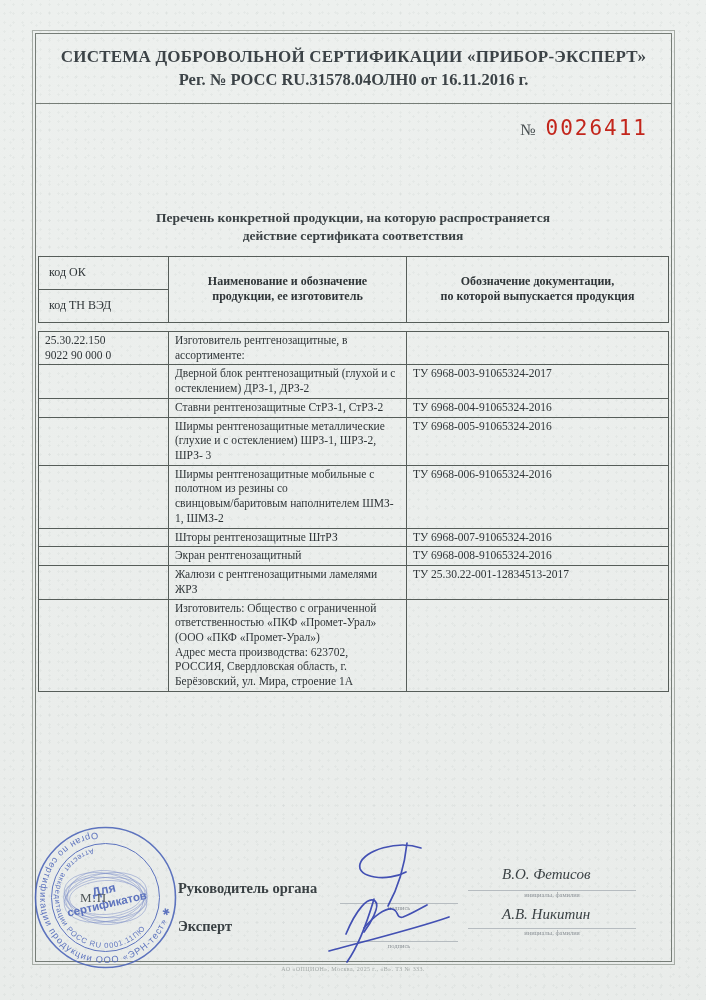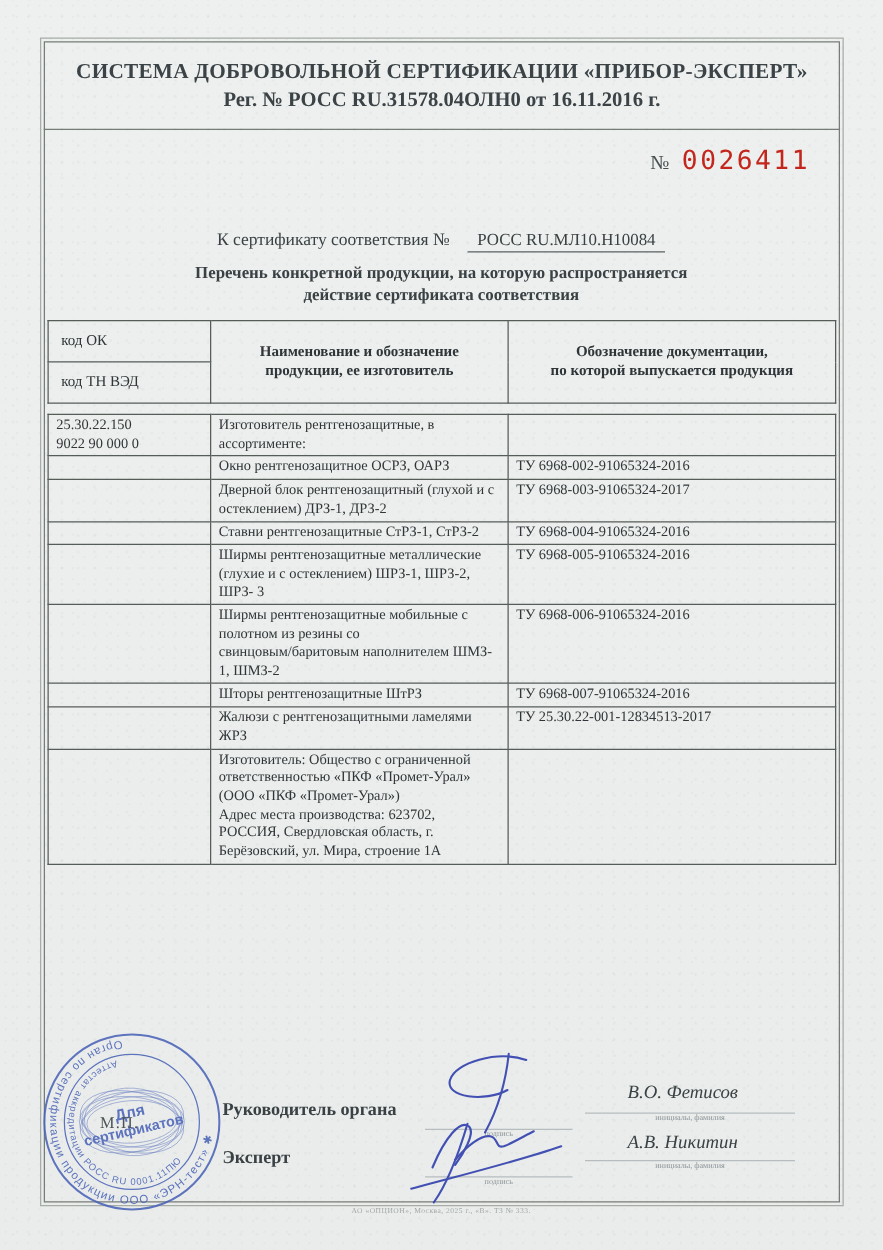--- a/index.html
+++ b/index.html
@@ -84,23 +84,20 @@
   <div class="head-band">
     <div class="head-line1">СИСТЕМА ДОБРОВОЛЬНОЙ СЕРТИФИКАЦИИ «ПРИБОР-ЭКСПЕРТ»</div>
     <div class="head-line2">Рег. № РОСС RU.31578.04ОЛН0 от 16.11.2016 г.</div>
   </div>
 
   <div class="form-number">
     <span class="num-sign">№</span><span class="num-digits">0026411</span>
   </div>
 
 
-  <div class="cert-line">
-    <span>К сертификату соответствия №</span><span class="cert-num">РОСС RU.МЛ10.Н10084</span>
-  </div>
 
   <div class="subtitle">
     <div>Перечень конкретной продукции,  на которую распространяется</div>
     <div>действие сертификата соответствия</div>
   </div>
 
   <div class="tables">
     <table class="hdr-table">
       <colgroup>
           <col class="col-code">
@@ -131,25 +128,20 @@
 
       <tr>
           <td class="pre">25.30.22.150
 9022 90 000 0</td>
           <td class="pre">Изготовитель рентгенозащитные, в
 ассортименте:</td>
           <td></td>
         </tr>
           <tr>
           <td class="pre"></td>
-          <td class="pre">Окно рентгенозащитное ОСРЗ, ОАРЗ</td>
-          <td>ТУ 6968-002-91065324-2016</td>
-        </tr>
-          <tr>
-          <td class="pre"></td>
           <td class="pre">Дверной блок рентгенозащитный (глухой и с
 остеклением) ДРЗ-1, ДРЗ-2</td>
           <td>ТУ 6968-003-91065324-2017</td>
         </tr>
           <tr>
           <td class="pre"></td>
           <td class="pre">Ставни рентгенозащитные СтРЗ-1, СтРЗ-2</td>
           <td>ТУ 6968-004-91065324-2016</td>
         </tr>
           <tr>
@@ -164,20 +156,25 @@
           <td class="pre">Ширмы рентгенозащитные мобильные с
 полотном из резины со
 свинцовым/баритовым наполнителем ШМЗ-
 1, ШМЗ-2</td>
           <td>ТУ 6968-006-91065324-2016</td>
         </tr>
           <tr>
           <td class="pre"></td>
           <td class="pre">Шторы рентгенозащитные ШтРЗ</td>
           <td>ТУ 6968-007-91065324-2016</td>
+        </tr>
+          <tr>
+          <td class="pre"></td>
+          <td class="pre">Экран рентгенозащитный</td>
+          <td>ТУ 6968-008-91065324-2016</td>
         </tr>
           <tr>
           <td class="pre"></td>
           <td class="pre">Жалюзи с рентгенозащитными ламелями
 ЖРЗ</td>
           <td>ТУ 25.30.22-001-12834513-2017</td>
         </tr>
           <tr>
           <td class="pre"></td>
           <td class="pre">Изготовитель: Общество с ограниченной

